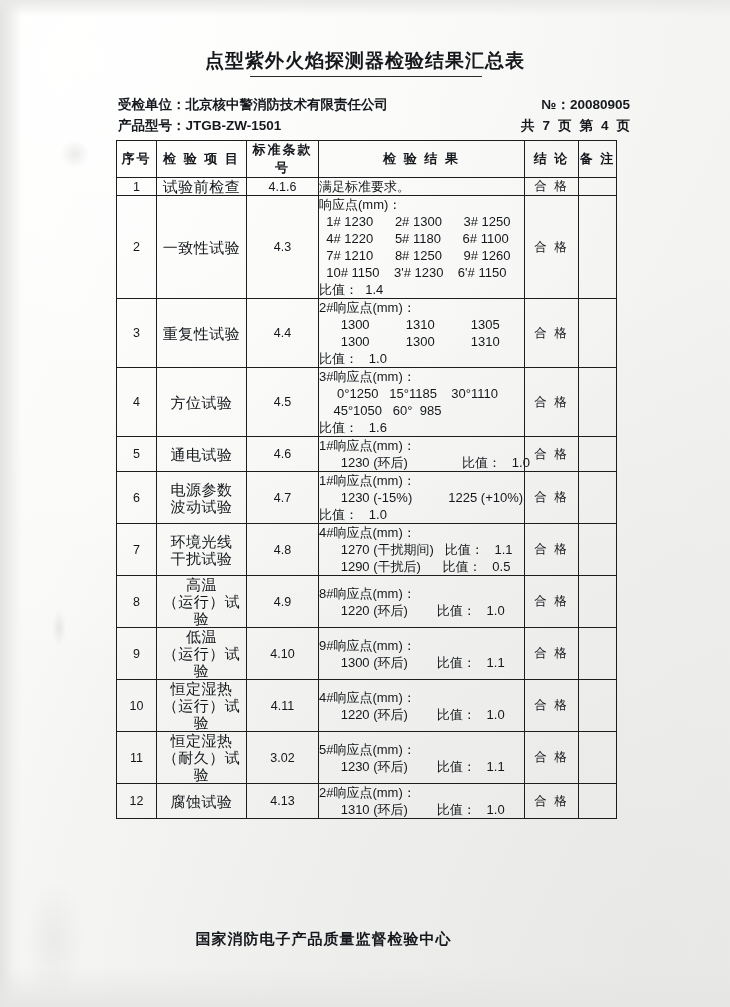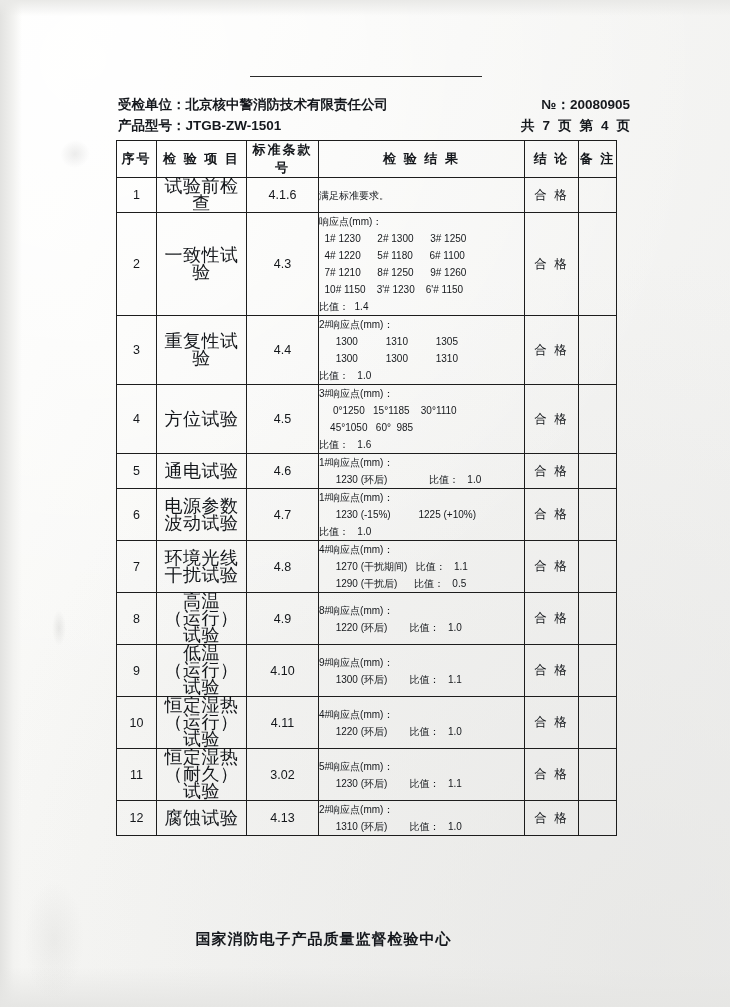--- a/index.html
+++ b/index.html
@@ -134,28 +134,28 @@
 
   td.c-no,
   td.c-clause,
   td.c-conc {
     text-align: center;
     font-size: 12.5px;
   }
   td.c-conc { letter-spacing: 2px; }
   td.c-item {
     text-align: center;
-    font-size: 18px;
+    font-size: 15px;
     line-height: 17px;
     letter-spacing: 0.5px;
   }
   td.c-result {
     text-align: left;
     padding: 4px 6px 4px 8px;
-    font-size: 10px;
+    font-size: 13px;
     line-height: 17px;
   }
   .res-line { white-space: pre; }
   .res-ratio {
     text-align: left;
     padding-right: 16px;
     white-space: pre;
   }
   .mono-nums {
     font-family: "Liberation Sans", "DejaVu Sans", sans-serif;
@@ -202,20 +202,21 @@
   <div class="paper-tint"></div>
   <div class="edge-left"></div>
   <div class="edge-top"></div>
   <div class="edge-bottom"></div>
   <div class="smudge smudge-1"></div>
   <div class="smudge smudge-2"></div>
   <div class="smudge smudge-3"></div>
 
   <div class="content">
 
+    <div class="doc-title">点型紫外火焰探测器检验结果汇总表</div>
     <div class="title-underline"></div>
 
     <div class="meta">
       <div class="meta-row">
         <span class="meta-label">受检单位：</span><span class="meta-value">北京核中警消防技术有限责任公司</span>
         <span class="meta-right"><span>№：</span><span>20080905</span></span>
       </div>
       <div class="meta-row">
         <span class="meta-label">产品型号：</span><span class="meta-value">JTGB-ZW-1501</span>
         <span class="meta-right"><span>共</span><span class="sp"></span><span>7</span><span class="sp"></span><span>页</span><span class="sp"></span><span>第</span><span class="sp"></span><span>4</span><span class="sp"></span><span>页</span></span>

